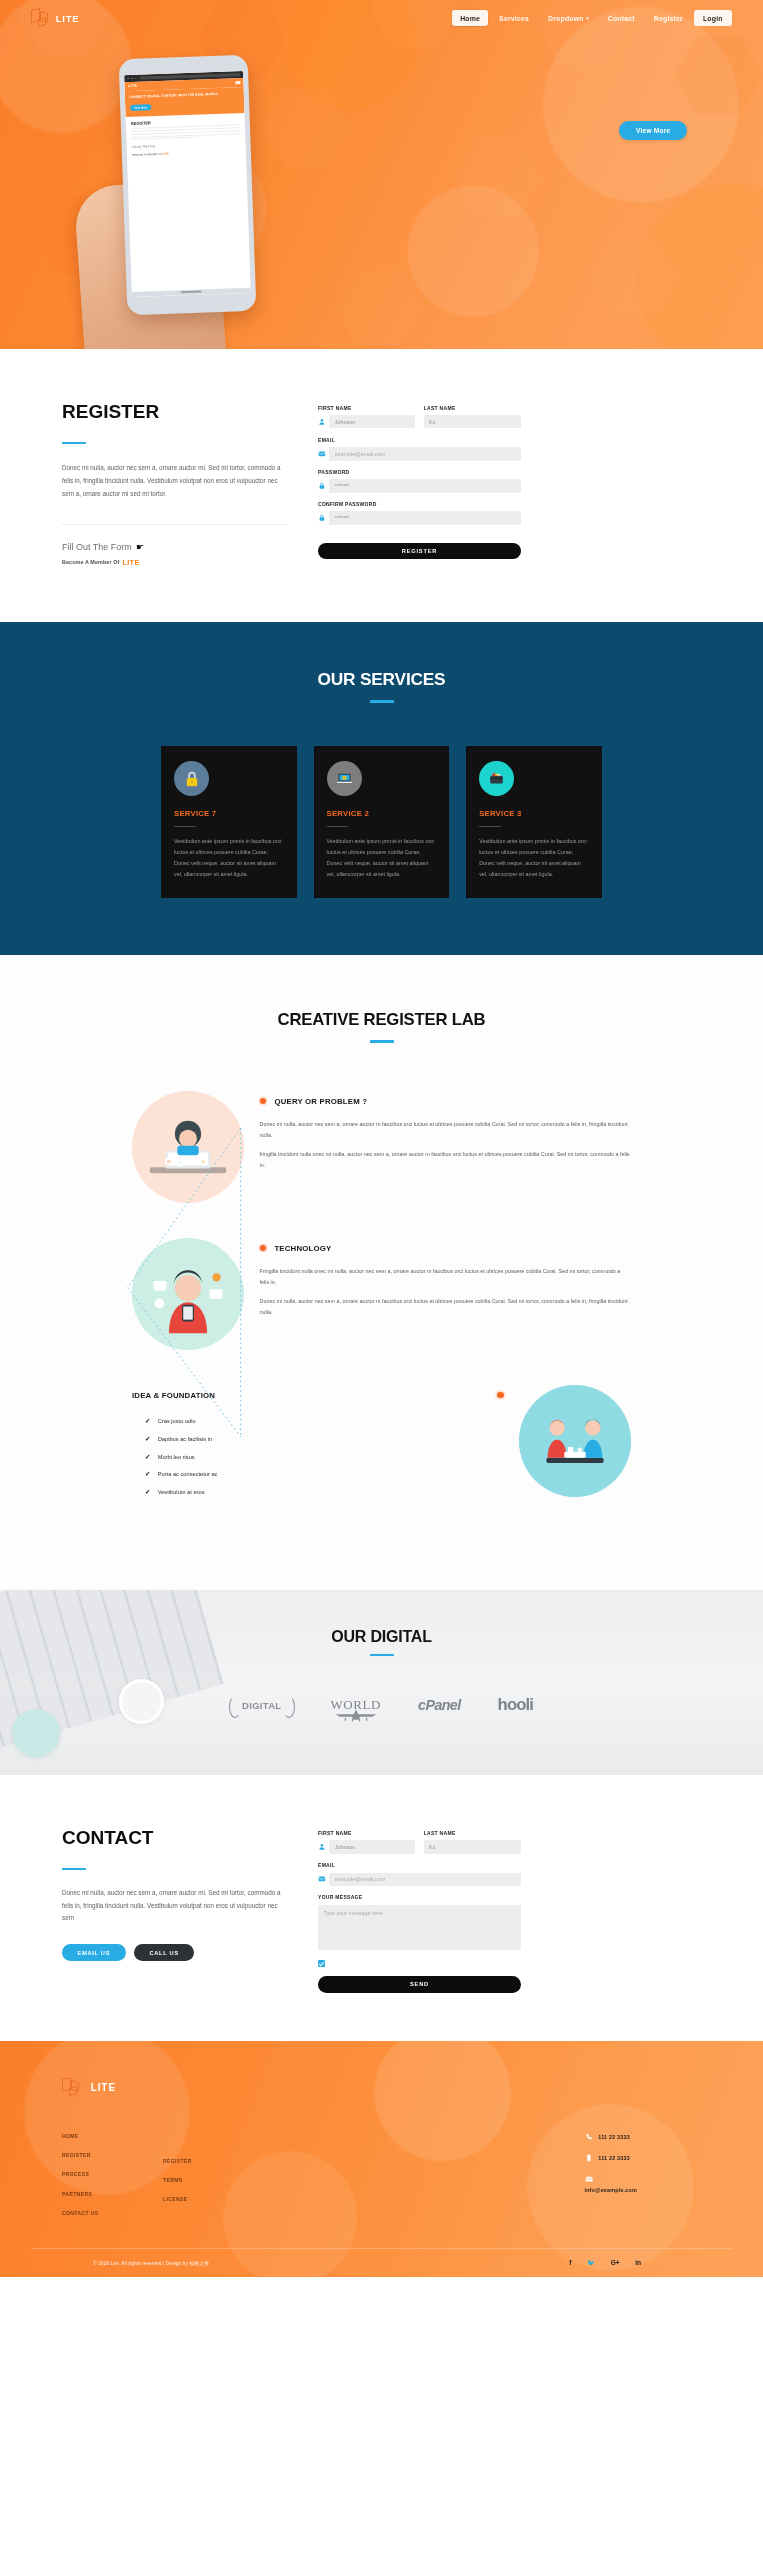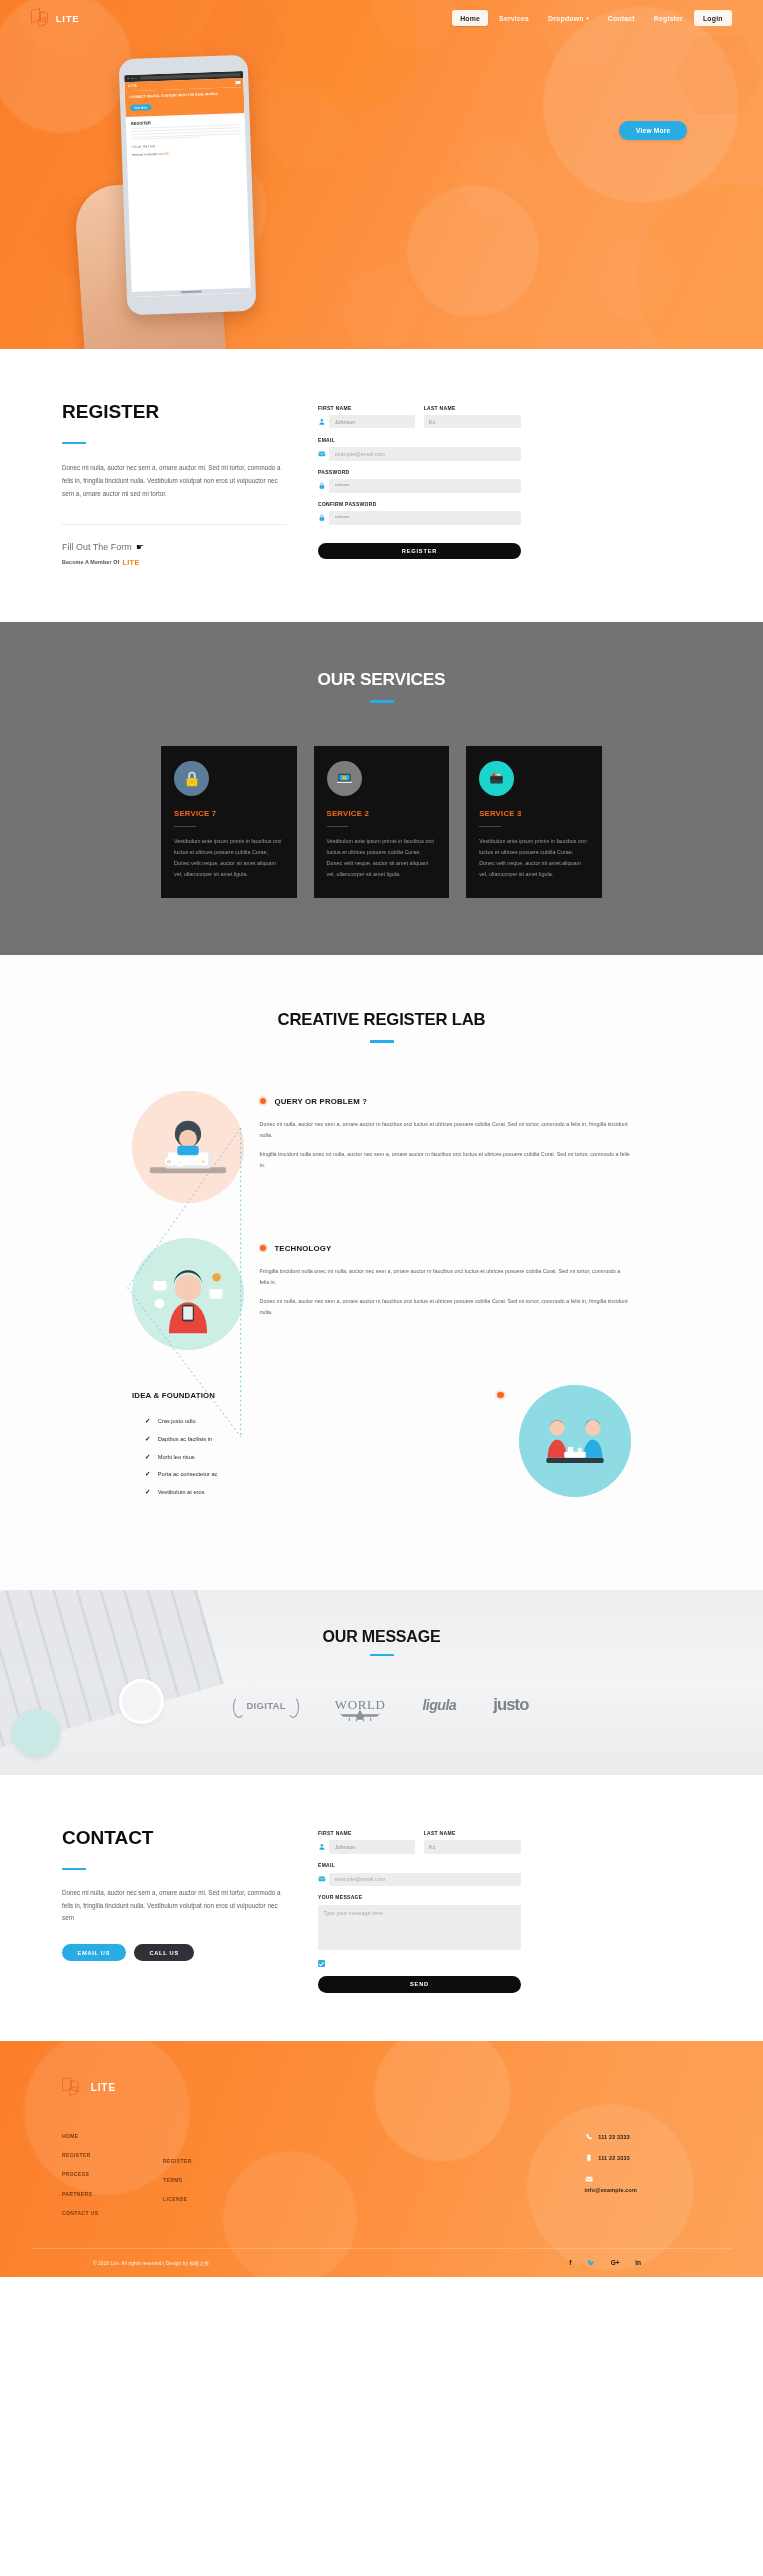--- a/index.html
+++ b/index.html
@@ -103,21 +103,21 @@
     display:block;text-transform:uppercase}
   .finput-wrap{display:flex;align-items:center;gap:3.6px}
   .ficon{width:7.8px;height:7.8px;flex:0 0 7.8px;display:flex;align-items:center;justify-content:center}
   .finput{flex:1;height:13.7px;background:#eceded;border:none;border-radius:1.2px;
     padding:0 5.4px;font-size:5.4px;color:#8d9297;font-family:"Liberation Sans",sans-serif}
   .finput::placeholder{color:#a9aeb2}
   .btn-black{width:100%;background:#0d0d0d;color:#fff;border:none;height:16.7px;border-radius:9.5px;
     font-size:5.7px;font-weight:bold;letter-spacing:0.8px;cursor:pointer;margin-top:9.5px}
 
   
-  .services{width:763px;background:#737373;padding:47px 31px 57px;position:relative;overflow:hidden}
+  .services{width:763px;background:#0c4a6e;padding:47px 31px 57px;position:relative;overflow:hidden}
   .services h2{text-align:center;color:#fff;font-size:17.3px;font-weight:bold;letter-spacing:-0.2px}
   .cards{display:flex;gap:16.7px;margin-top:43px;padding:0 130px}
   .card{flex:1;background:#111;padding:15.5px 13px 18px}
   .card-ic{width:35px;height:35px;border-radius:50%;display:flex;align-items:center;justify-content:center}
   .card h3{color:#f4681f;font-size:7.8px;font-weight:bold;letter-spacing:0.2px;margin:13px 0 0}
   .card-rule{width:21.5px;height:0.6px;background:#4a4a4a;margin:7.8px 0 9.5px}
   .card p{font-size:5.4px;line-height:2.0;color:#9b9b9b}
 
   
   .lab{width:763px;background:#fdfdfd;padding:55px 31px 54px;position:relative;overflow:hidden}
@@ -526,36 +526,36 @@
         </ul>
       </div>
     </div>
   </div>
 </section>
 
 <section class="partners">
   <div class="kbd"></div>
   <div class="macaron"></div>
   <div class="cup"></div>
-  <h2>OUR MESSAGE</h2>
+  <h2>OUR DIGITAL</h2>
   <div class="rule c" style="position:relative;z-index:3;margin-top:8.3px"></div>
   <div class="logos">
     <div class="logo logo-supple">DIGITAL</div>
     <div class="logo logo-aviato">
       <span>WORLD</span>
       <svg class="plane" width="47" height="13" viewBox="0 0 78 22">
         <path d="M39 1l4 8h30l-6 4H46l-3 5h-8l-3-5H11l-6-4h30z" fill="#8d9196"></path>
         <rect x="20" y="15" width="2" height="5" fill="#8d9196"></rect>
           <rect x="32" y="16" width="2" height="5" fill="#8d9196"></rect>
         <rect x="44" y="16" width="2" height="5" fill="#8d9196"></rect>
           <rect x="56" y="15" width="2" height="5" fill="#8d9196"></rect>
       </svg>
     </div>
-    <div class="logo logo-cpanel">ligula</div>
-    <div class="logo logo-hooli">justo</div>
+    <div class="logo logo-cpanel">cPanel</div>
+    <div class="logo logo-hooli">hooli</div>
   </div>
 </section>
 
 <section class="contact">
   <div class="ct-left">
     <h2>CONTACT</h2>
     <div class="rule"></div>
     <p class="body-txt">Donec mi nulla, auctor nec sem a, ornare auctor mi. Sed mi tortor, commodo a felis in, fringilla tincidunt nulla. Vestibulum volutpat non eros ut vulpuuctor nec sem</p>
     <div class="ct-btns">
       <button class="btn-pill btn-cyan">EMAIL US</button>

